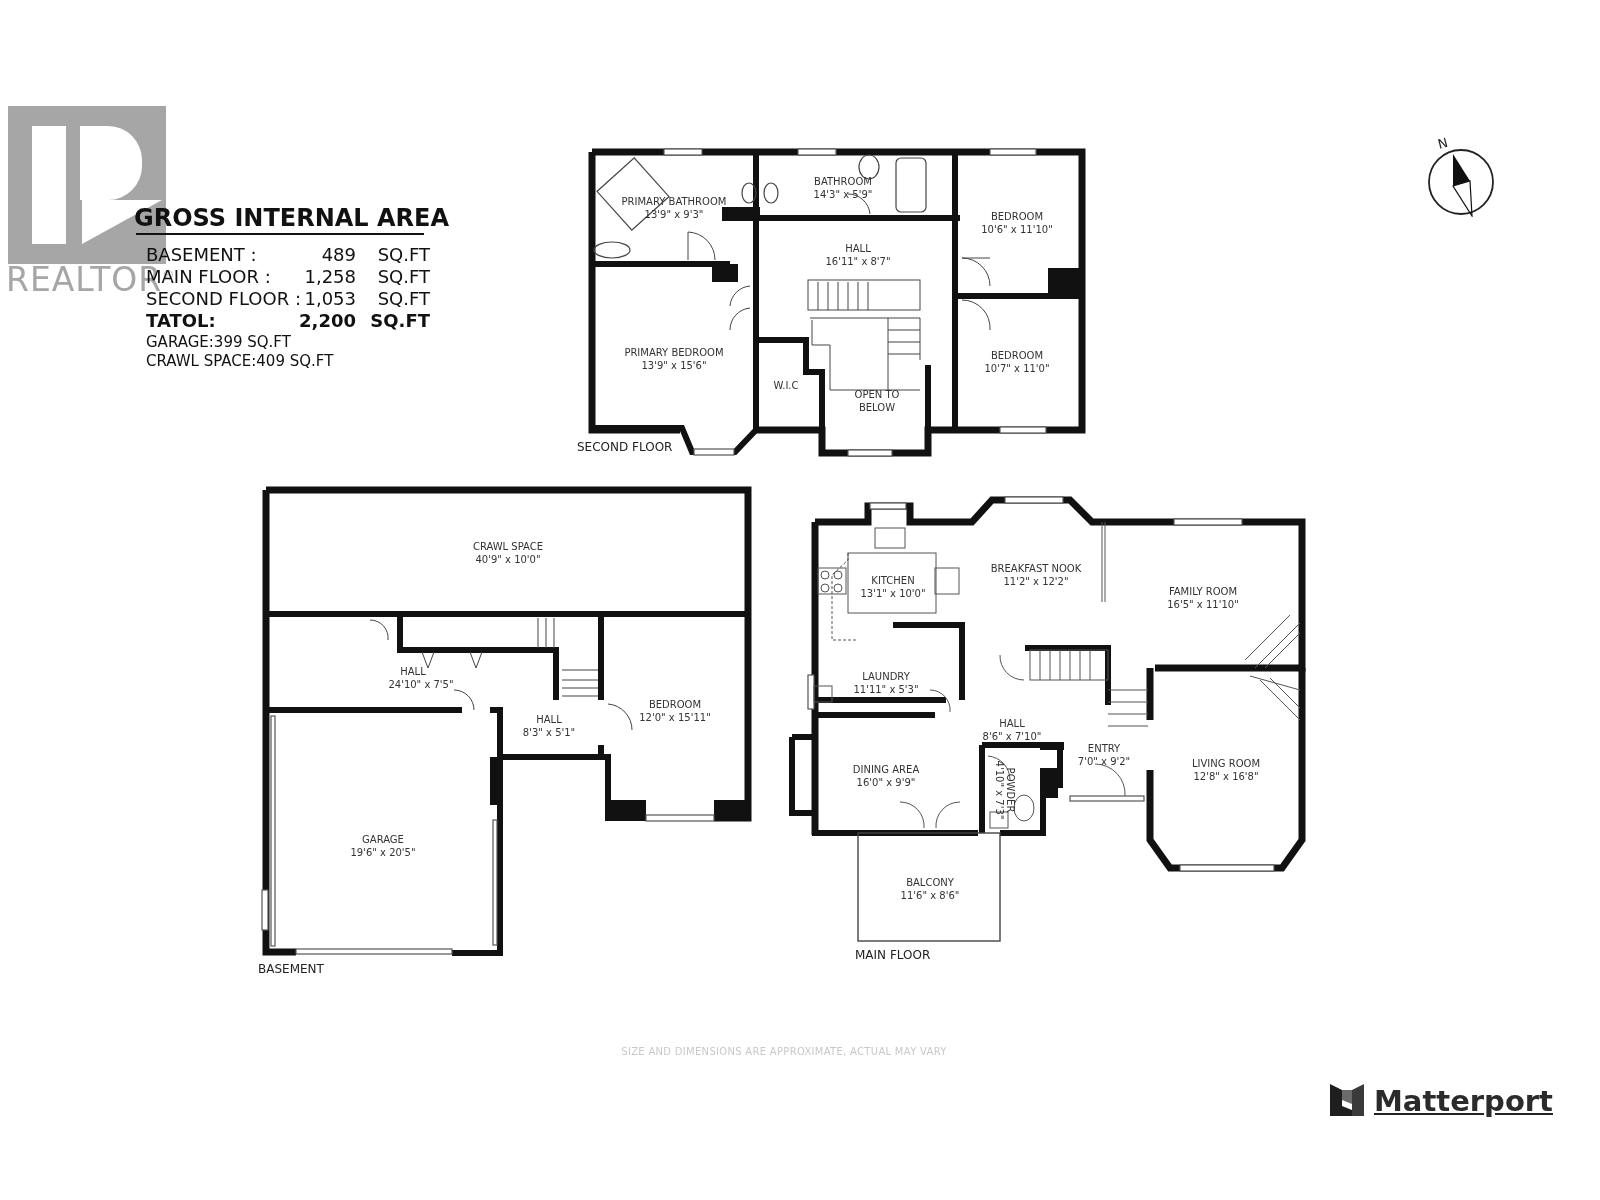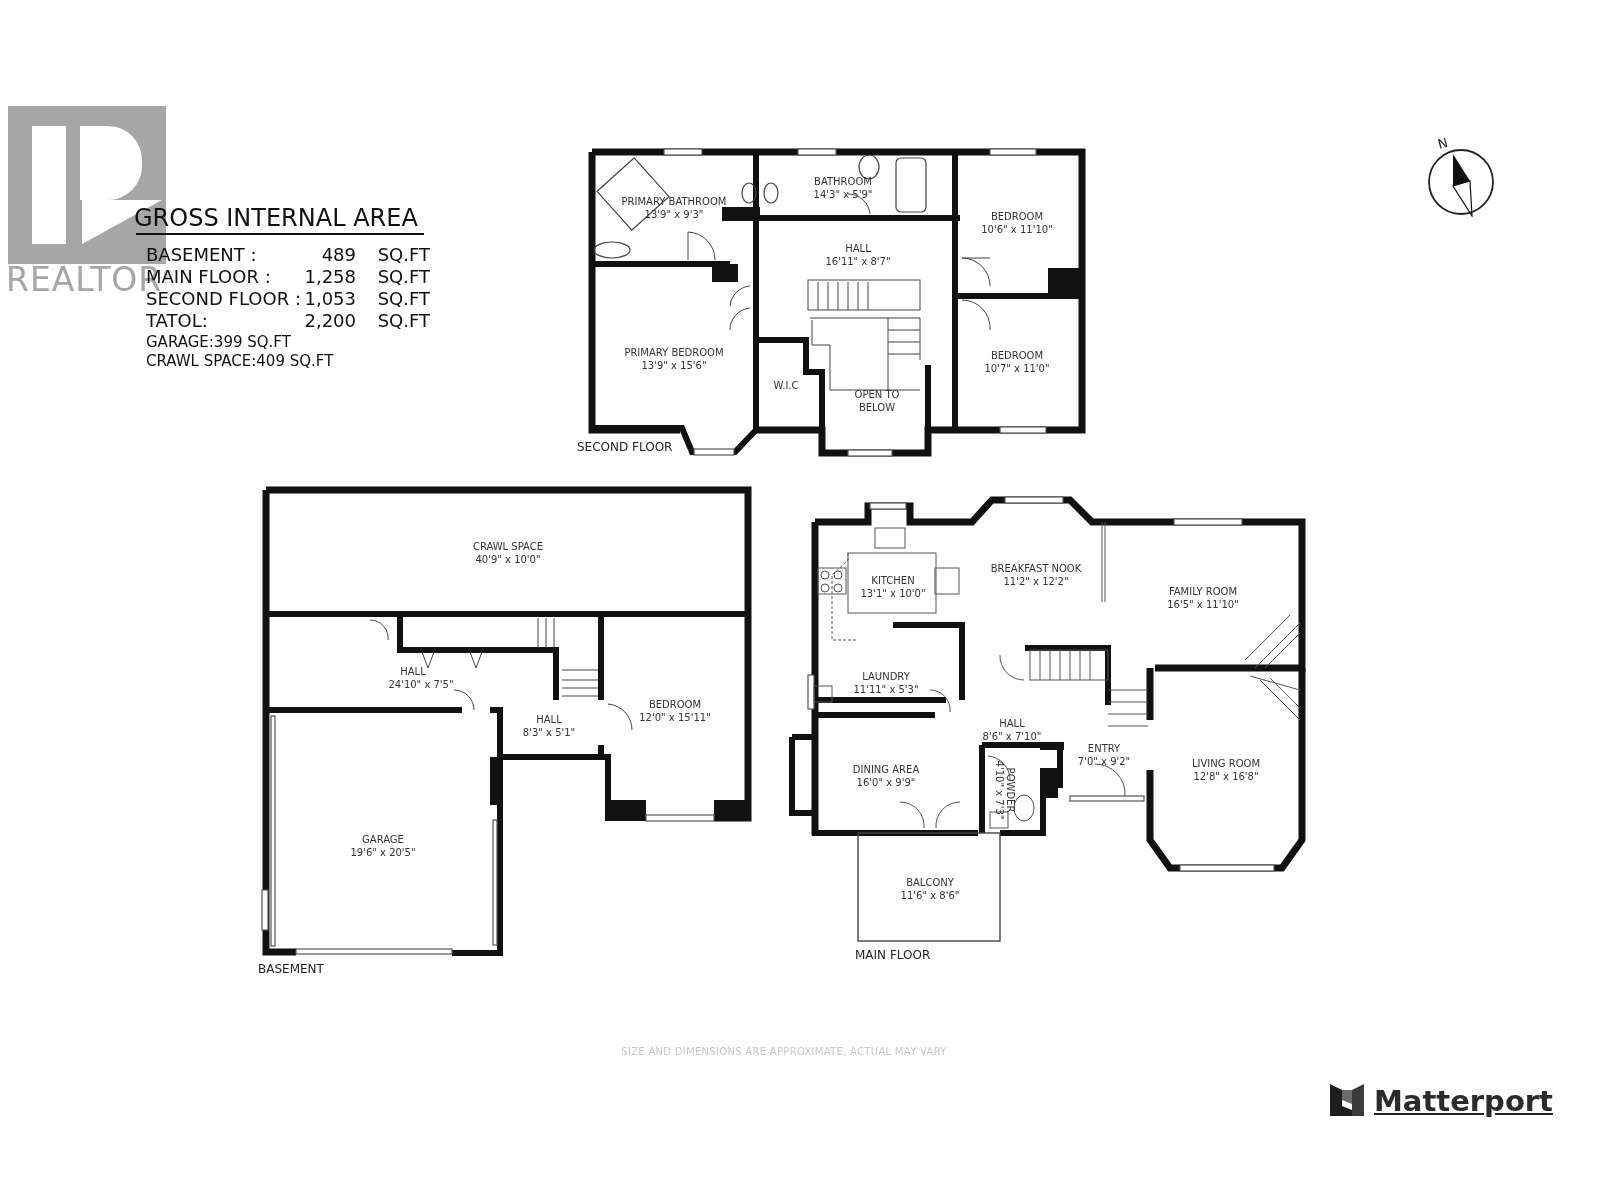--- a/index.html
+++ b/index.html
@@ -5,28 +5,28 @@
   html, body { margin:0; padding:0; background:#ffffff; }
   body { width:1600px; height:1200px; position:relative; overflow:hidden; font-family:"DejaVu Sans", sans-serif; color:#222; }
   .abs { position:absolute; }
   
   .realtor-logo { left:8px; top:106px; width:158px; height:158px; background:#a6a6a6; }
   .realtor-logo .r-stem { position:absolute; left:24px; top:20px; width:34px; height:118px; background:#fff; }
   .realtor-logo .r-bowl { position:absolute; left:72px; top:20px; width:62px; height:74px; background:#fff; border-radius:0 34px 34px 0; }
   .realtor-logo .r-leg { position:absolute; left:74px; top:94px; width:0; height:0; border-left:0 solid transparent; border-top:44px solid #fff; border-right:80px solid transparent; }
   .realtor-text { left:6px; top:260px; font-family:"DejaVu Sans", sans-serif; font-size:33px; color:#a6a6a6; letter-spacing:1px; }
   
-  .gia-title { left:134px; top:204px; font-size:24px; font-weight:normal; color:#111; letter-spacing:0px; }
+  .gia-title { left:134px; top:204px; font-size:24px; font-weight:bold; color:#111; letter-spacing:0px; }
   .gia-rule { left:136px; top:233px; width:288px; height:2px; background:#111; }
   .gia-table { left:146px; top:244px; font-size:18px; color:#111; line-height:22px; }
   .gia-row { display:flex;justify-content:space-between; }
   .gia-row .lbl { width:148px; white-space:nowrap; }
   .gia-row .val { width:62px; text-align:right; white-space:nowrap; }
   .gia-row .unit { width:74px; text-align:right; white-space:nowrap; }
-  .gia-row.bold { font-weight:normal; }
+  .gia-row.bold { font-weight:bold; }
   .gia-extra { font-size:15px; line-height:17px; margin-top:2px; }
   
   svg text { font-family:"DejaVu Sans", sans-serif; }
   .disclaimer { left:0; width:1568px; top:1046px; text-align:center; font-size:10px; color:#c8c8c8; letter-spacing:0.3px; }
   .mp-logo { left:1328px; top:1080px; display:flex; align-items:flex-end;text-decoration:underline; }
   .mp-word { font-size:29px; font-weight:bold; color:#2b2b2b; margin-left:8px; letter-spacing:0px; }
 </style>
 </head>
 <body>
 

